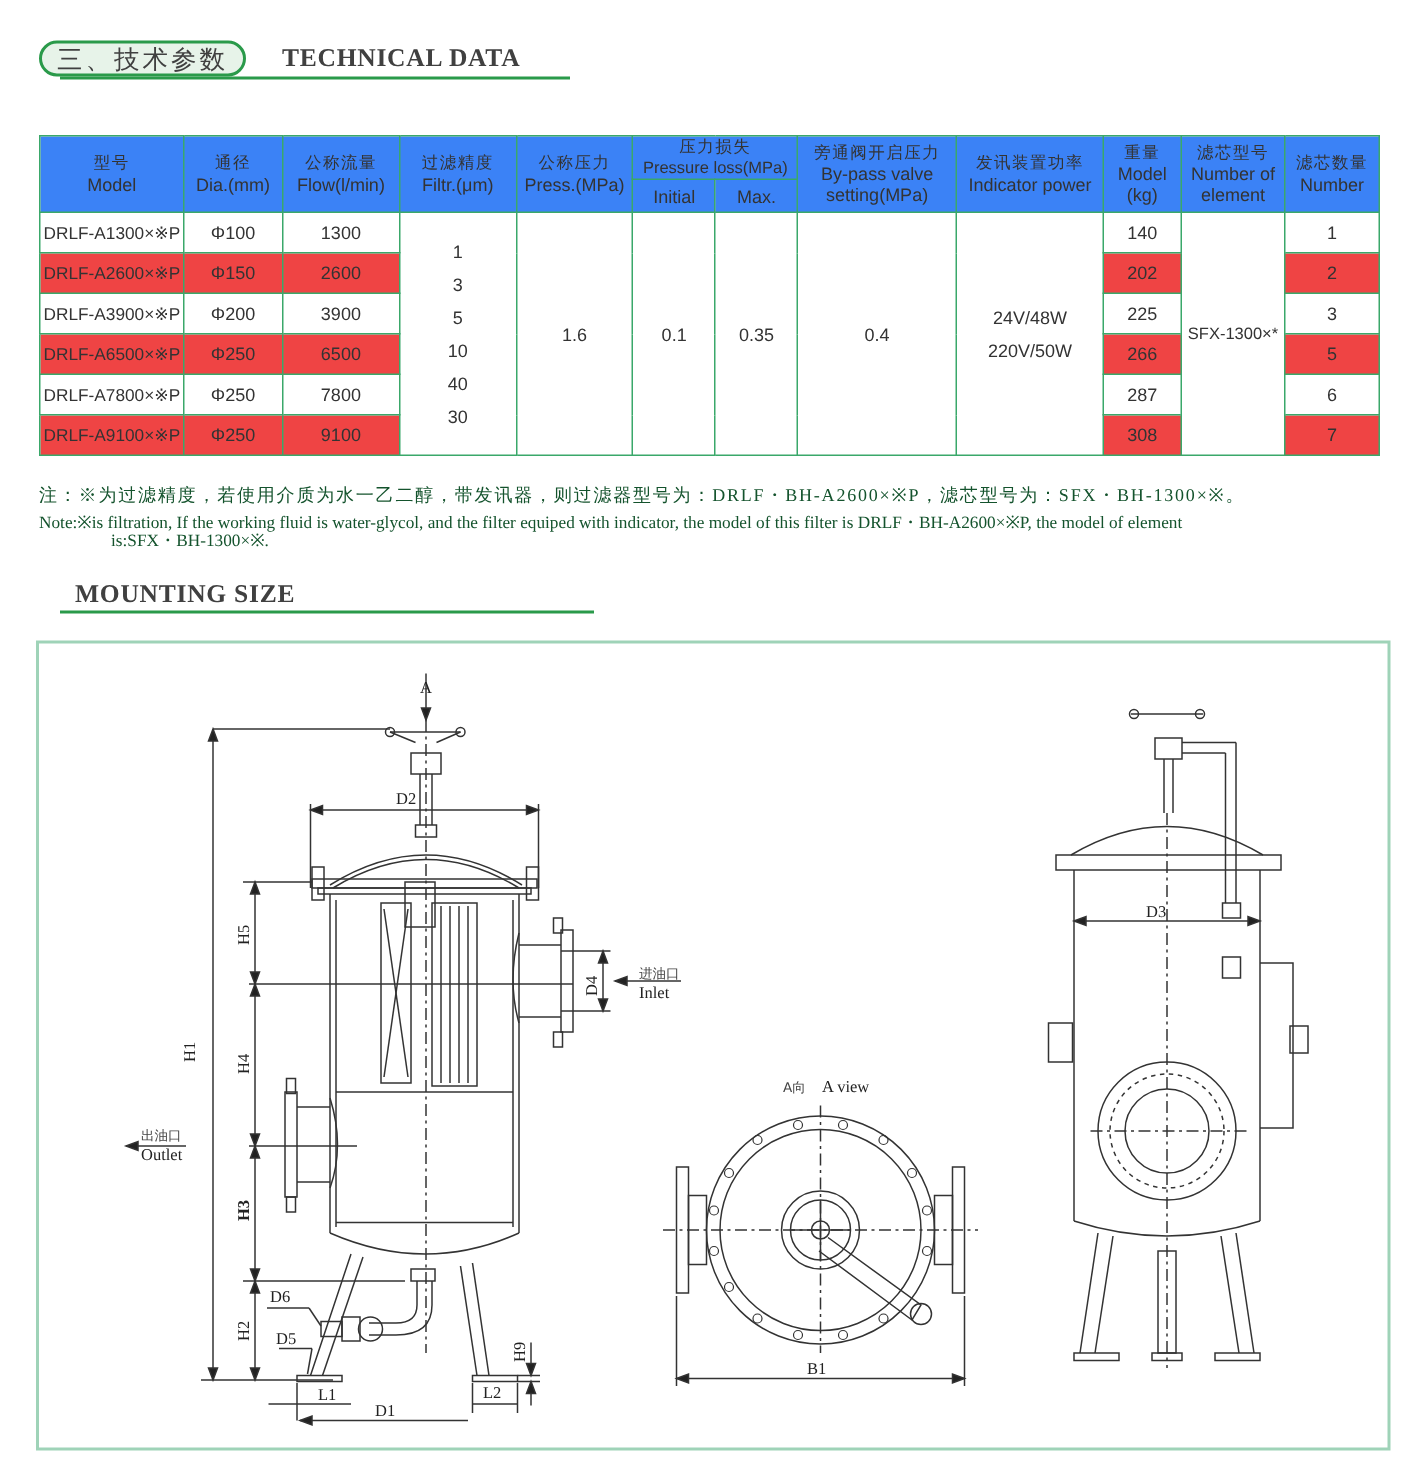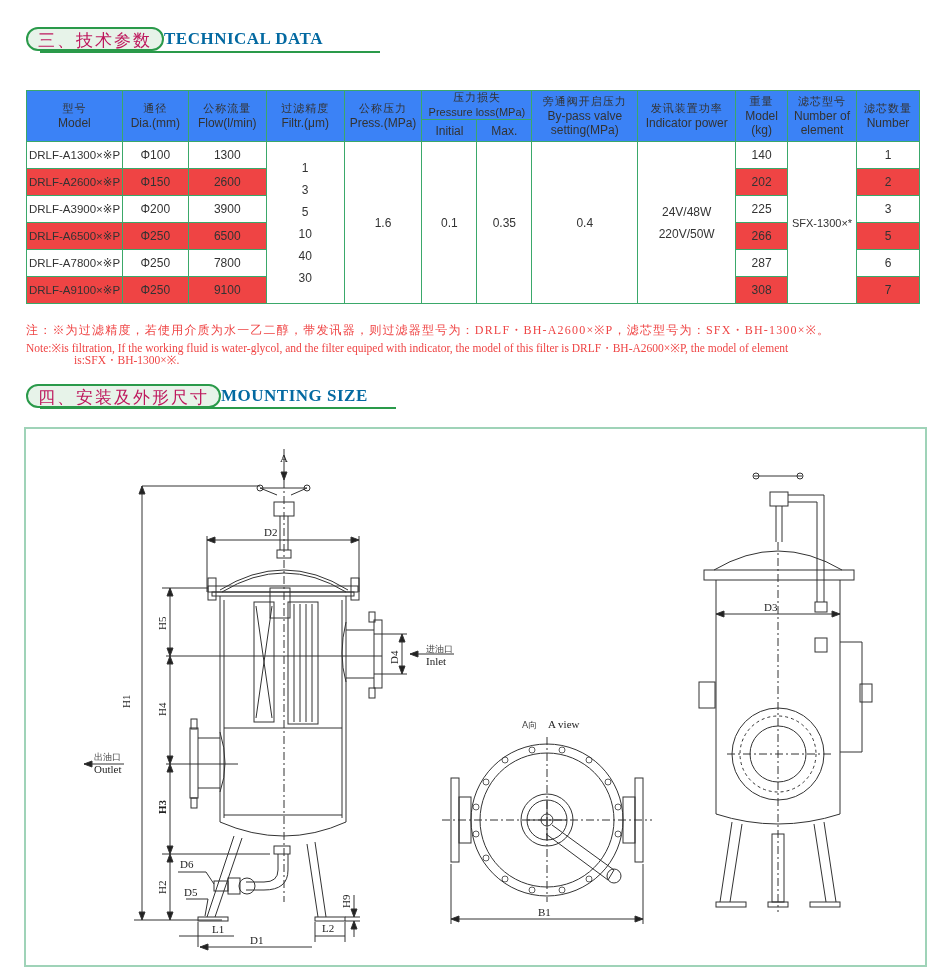--- a/index.html
+++ b/index.html
@@ -2,44 +2,44 @@
 <html><head>
   <meta charset="utf-8">
   <style>
     * { box-sizing: border-box; margin: 0; padding: 0; }
     html, body { width: 950px; height: 980px; background: #ffffff; overflow: hidden; }
     body { position: relative; font-family: "Liberation Sans", "DejaVu Sans", sans-serif; color: #222; }
 
     .section-head { position: absolute; left: 26px; height: 28px; display: flex; align-items: center; }
     .section-pill {
       border: 2px solid #2a9a4a; border-radius: 14px; background: #e7f3e9;
-      padding: 1px 10px 1px 10px; font-size: 17px; color: #be185d; letter-spacing: 2px;
+      padding: 1px 10px 1px 10px; font-size: 17px; color: #404040; letter-spacing: 2px;
       font-family: "DejaVu Sans", sans-serif; height: 24px; line-height: 20px;
     }
     .section-title {
       font-family: "Liberation Serif", serif; font-weight: bold; font-size: 17px;
-      color: #0369a1; margin-left: 0; letter-spacing: 0.5px;
+      color: #404040; margin-left: 24px; letter-spacing: 0.5px;
     }
     .section-line { position: absolute; height: 2px; background: #2a9a4a; }
 
     table.spec {
       position: absolute; left: 26px; top: 90px; width: 894px;
       border-collapse: collapse; font-size: 12px; color: #333;
     }
     table.spec td, table.spec th {
       border: 1.5px solid #3aa86a; text-align: center; vertical-align: middle;
       font-weight: normal; padding: 0;
     }
     table.spec th { background: #3b82f6; line-height: 14px; text-align: center; }
     table.spec tr.body-row td { height: 27px; }
     table.spec td.model { text-align: left; padding-left: 2px; font-size: 11.5px; }
     table.spec tr.alt td.alt-cell { background: #ef4444; }
     .cn { font-family: "DejaVu Sans", sans-serif; font-size: 11px; letter-spacing: 1px; }
 
-    .note { position: absolute; left: 26px; font-family: "Liberation Serif", serif; font-size: 11.5px; color: #ef4444; white-space: nowrap; }
+    .note { position: absolute; left: 26px; font-family: "Liberation Serif", serif; font-size: 11.5px; color: #14532d; white-space: nowrap; }
     .note-cn { top: 321px; font-size: 12px; letter-spacing: 1.2px; }
     .note-en { top: 340px; }
     .note-en2 { top: 352px; left: 74px; }
 
     .drawing-frame {
       position: absolute; left: 24px; top: 427px; width: 903px; height: 540px;
       border: 2px solid #9fd3b8; background: #fff;
     }
     .drawing-frame svg { position: absolute; left: 0; top: 0; }
     .lbl { font-family: "Liberation Serif", serif; font-size: 11px; fill: #222; }
@@ -184,21 +184,20 @@
     <td class="alt-cell">7</td>
   </tr>
 </tbody>
   </table>
 
 <div class="note note-cn">注：※为过滤精度，若使用介质为水一乙二醇，带发讯器，则过滤器型号为：DRLF・BH-A2600×※P，滤芯型号为：SFX・BH-1300×※。</div>
 <div class="note note-en">Note:※is filtration, If the working fluid is water-glycol, and the filter equiped with indicator, the model of this filter is DRLF・BH-A2600×※P, the model of element</div>
 <div class="note note-en2">is:SFX・BH-1300×※.</div>
 
 <div class="section-head" style="top:382px;">
-  <span class="section-pill">四、安装及外形尺寸</span>
   <span class="section-title">MOUNTING SIZE</span>
 </div>
 <div class="section-line" style="left:40px; top:407px; width:356px;"></div>
 
 <div class="drawing-frame">
   <svg width="903" height="540" viewBox="24 427 903 540">
     <g stroke="#333" stroke-width="1" fill="none">
 
       <line x1="282" y1="447" x2="282" y2="478"></line>
       <polygon points="279,470 285,470 282,478" fill="#222"></polygon>

